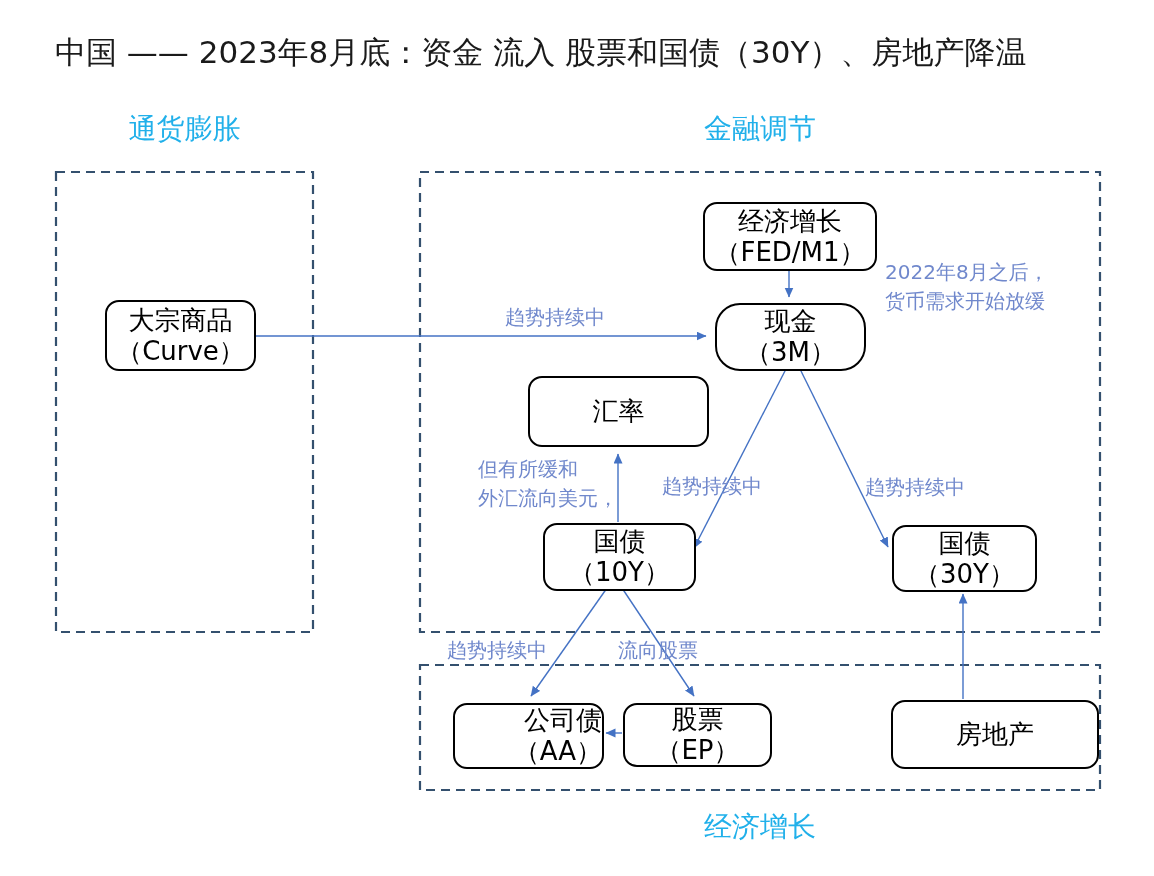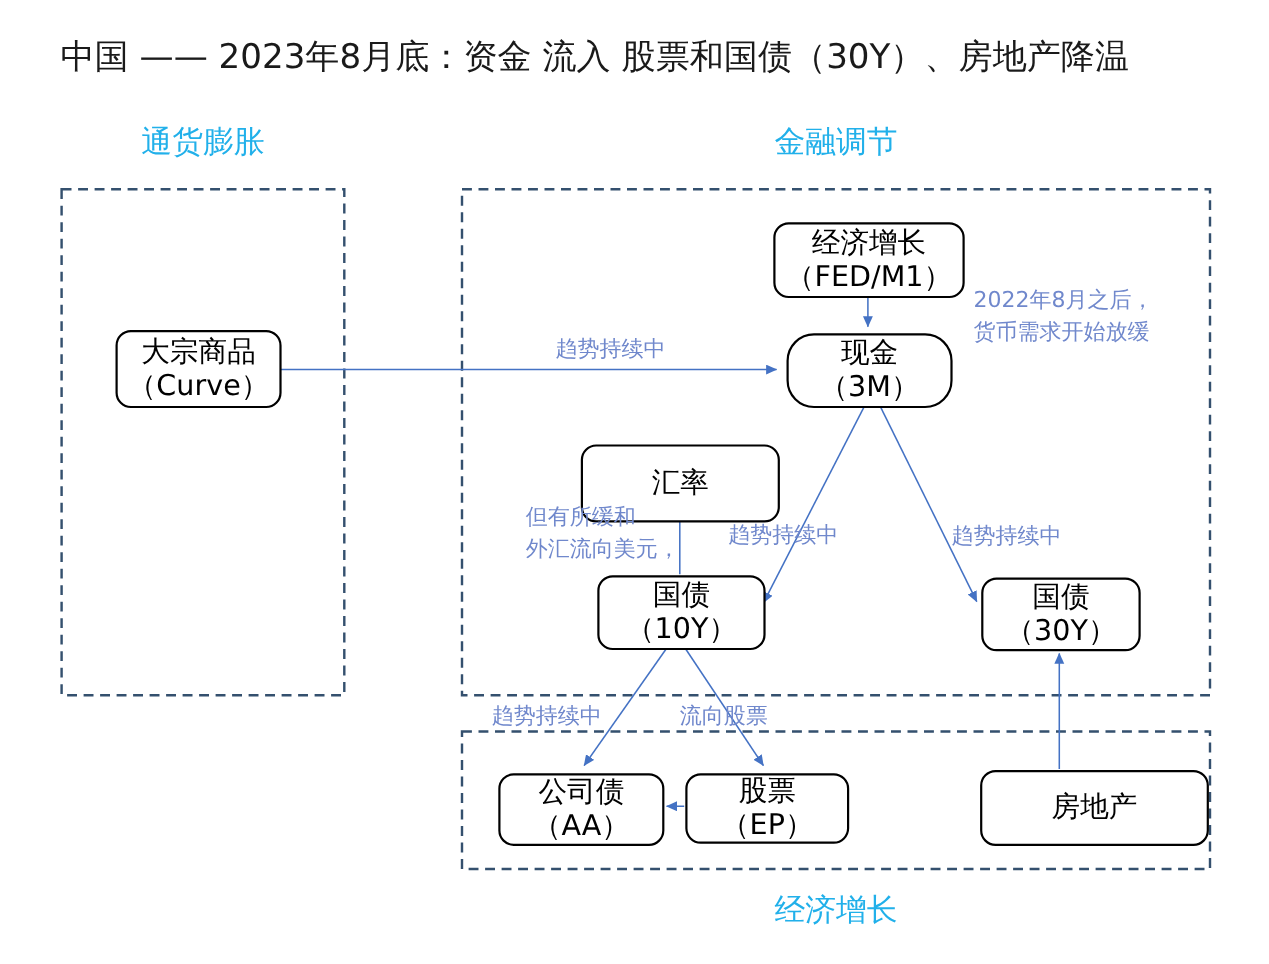--- a/index.html
+++ b/index.html
@@ -83,32 +83,32 @@
     <span>（Curve）</span>
   </div>
   <div class="node" style="left:703px;top:202px;width:170px;height:65px;">
     <span>经济增长</span>
     <span>（FED/M1）</span>
   </div>
   <div class="node" style="left:715px;top:303px;width:147px;height:64px;border-radius:25px;">
     <span>现金</span>
     <span>（3M）</span>
   </div>
-  <div class="node" style="left:528px;top:404px;width:177px;height:67px;">
+  <div class="node" style="left:528px;top:376px;width:177px;height:67px;">
     <span>汇率</span>
   </div>
   <div class="node" style="left:543px;top:523px;width:149px;height:64px;">
     <span>国债</span>
     <span>（10Y）</span>
   </div>
   <div class="node" style="left:892px;top:525px;width:141px;height:63px;">
     <span>国债</span>
     <span>（30Y）</span>
   </div>
-  <div class="node" style="left:453px;top:703px;width:147px;height:62px;">
+  <div class="node" style="left:453px;top:703px;width:147px;height:62px;align-items:flex-end;">
     <span>公司债</span>
     <span>（AA）</span>
   </div>
   <div class="node" style="left:623px;top:703px;width:145px;height:60px;">
     <span>股票</span>
     <span>（EP）</span>
   </div>
   <div class="node" style="left:891px;top:700px;width:204px;height:65px;">
     <span>房地产</span>
   </div>

